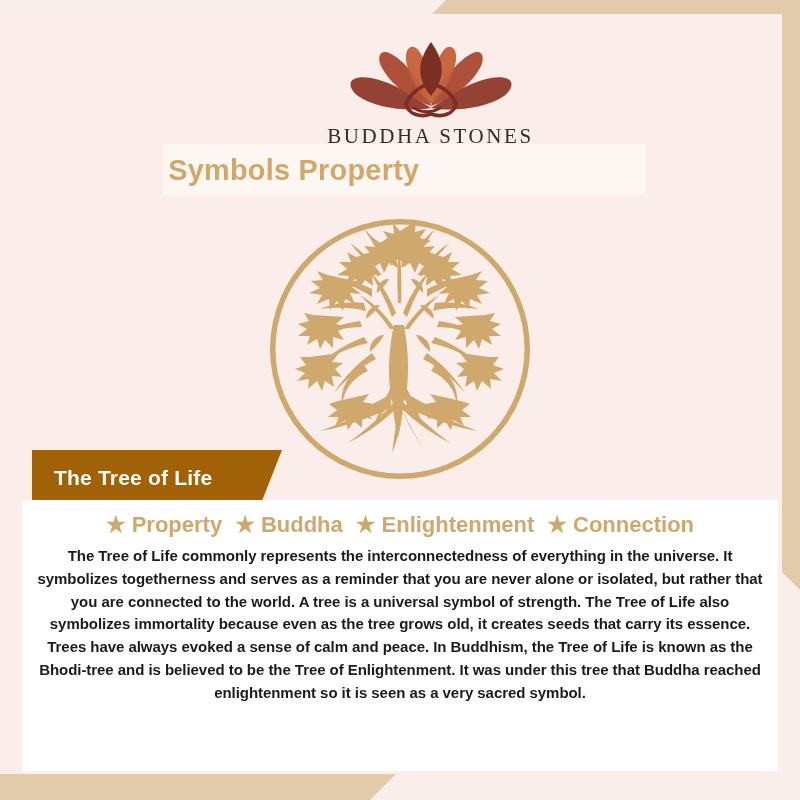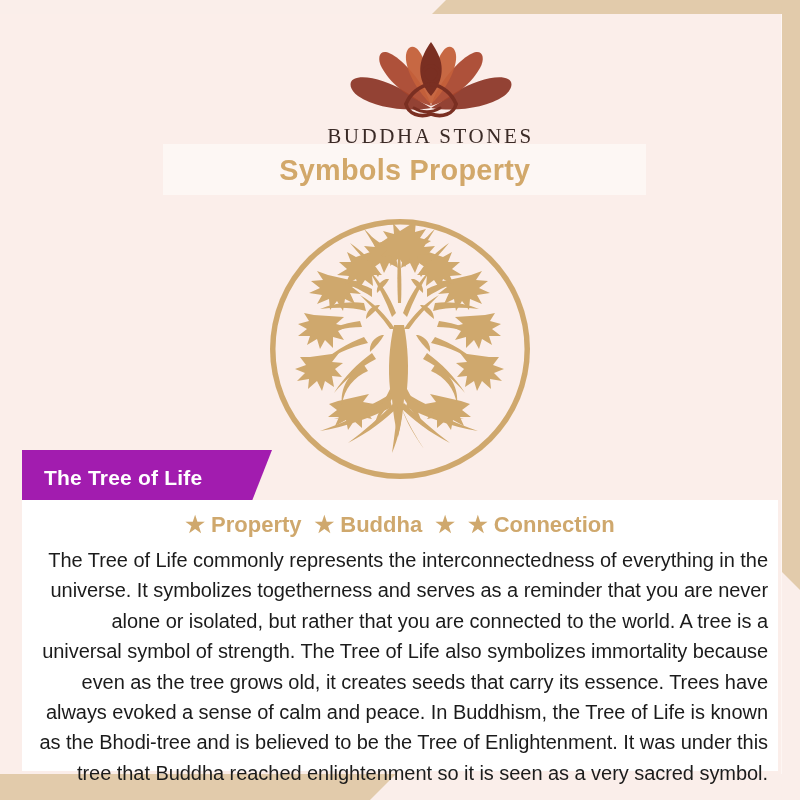--- a/index.html
+++ b/index.html
@@ -97,21 +97,20 @@
   
   .title-banner {
     position: absolute;
     left: 163px;
     top: 144px;
     width: 483px;
     height: 51px;
     background: #fdf7f4;
     display: flex;
     align-items: center;
-    justify-content: center;
   }
   .title-banner .title-text {
     font-size: 30px;
     font-weight: bold;
     color: #d2a86a;
     letter-spacing: 0.3px;
     font-family: "Liberation Sans", sans-serif;
     transform: scaleX(0.96);
   }
 
@@ -121,25 +120,25 @@
     left: 268px;
     top: 217px;
     width: 264px;
     height: 264px;
   }
   .tree-wrap svg { display: block; width: 264px; height: 264px; }
 
   
   .section-tag {
     position: absolute;
-    left: 22px;
+    left: 32px;
     top: 450px;
     width: 250px;
     height: 56px;
-    background: #a21caf;
+    background: #a16207;
     clip-path: polygon(0 0, 100% 0, calc(100% - 22px) 100%, 0 100%);
     display: flex;
     align-items: center;
   }
   .section-tag .tag-text {
     color: #ffffff;
     font-size: 21px;
     font-weight: bold;
     padding-left: 22px;
     letter-spacing: 0.2px;
@@ -171,25 +170,25 @@
     font-weight: bold;
     white-space: nowrap;
   }
   .kw .star {
     color: #cfa86d;
     font-size: 22px;
     line-height: 1;
   }
   .body-text {
     margin: 7px 10px 0 10px;
-    font-size: 20px;
+    font-size: 15px;
     line-height: 1.52;
     color: #1b1b1b;
-    font-weight: normal;
-    text-align: right;
+    font-weight: bold;
+    text-align: center;
     letter-spacing: -0.05px;
   }
 </style>
 </head>
 <body>
 
 <div id="page">
 
   <div class="tan-topright"></div>
   <div class="tan-right-strip"></div>
@@ -321,20 +320,21 @@
       <span class="kw">
         <span class="star">★</span>
         <span>Property</span>
       </span>
       <span class="kw">
         <span class="star">★</span>
         <span>Buddha</span>
       </span>
       <span class="kw">
         <span class="star">★</span>
+        <span>Enlightenment</span>
       </span>
       <span class="kw">
         <span class="star">★</span>
         <span>Connection</span>
       </span>
     </div>
     <p class="body-text">The Tree of Life commonly represents the interconnectedness of everything in the universe. It symbolizes togetherness and serves as a reminder that you are never alone or isolated, but rather that you are connected to the world. A tree is a universal symbol of strength. The Tree of Life also symbolizes immortality because even as the tree grows old, it creates seeds that carry its essence. Trees have always evoked a sense of calm and peace. In Buddhism, the Tree of Life is known as the Bhodi-tree and is believed to be the Tree of Enlightenment. It was under this tree that Buddha reached enlightenment so it is seen as a very sacred symbol.</p>
   </div>
 
 </div>

